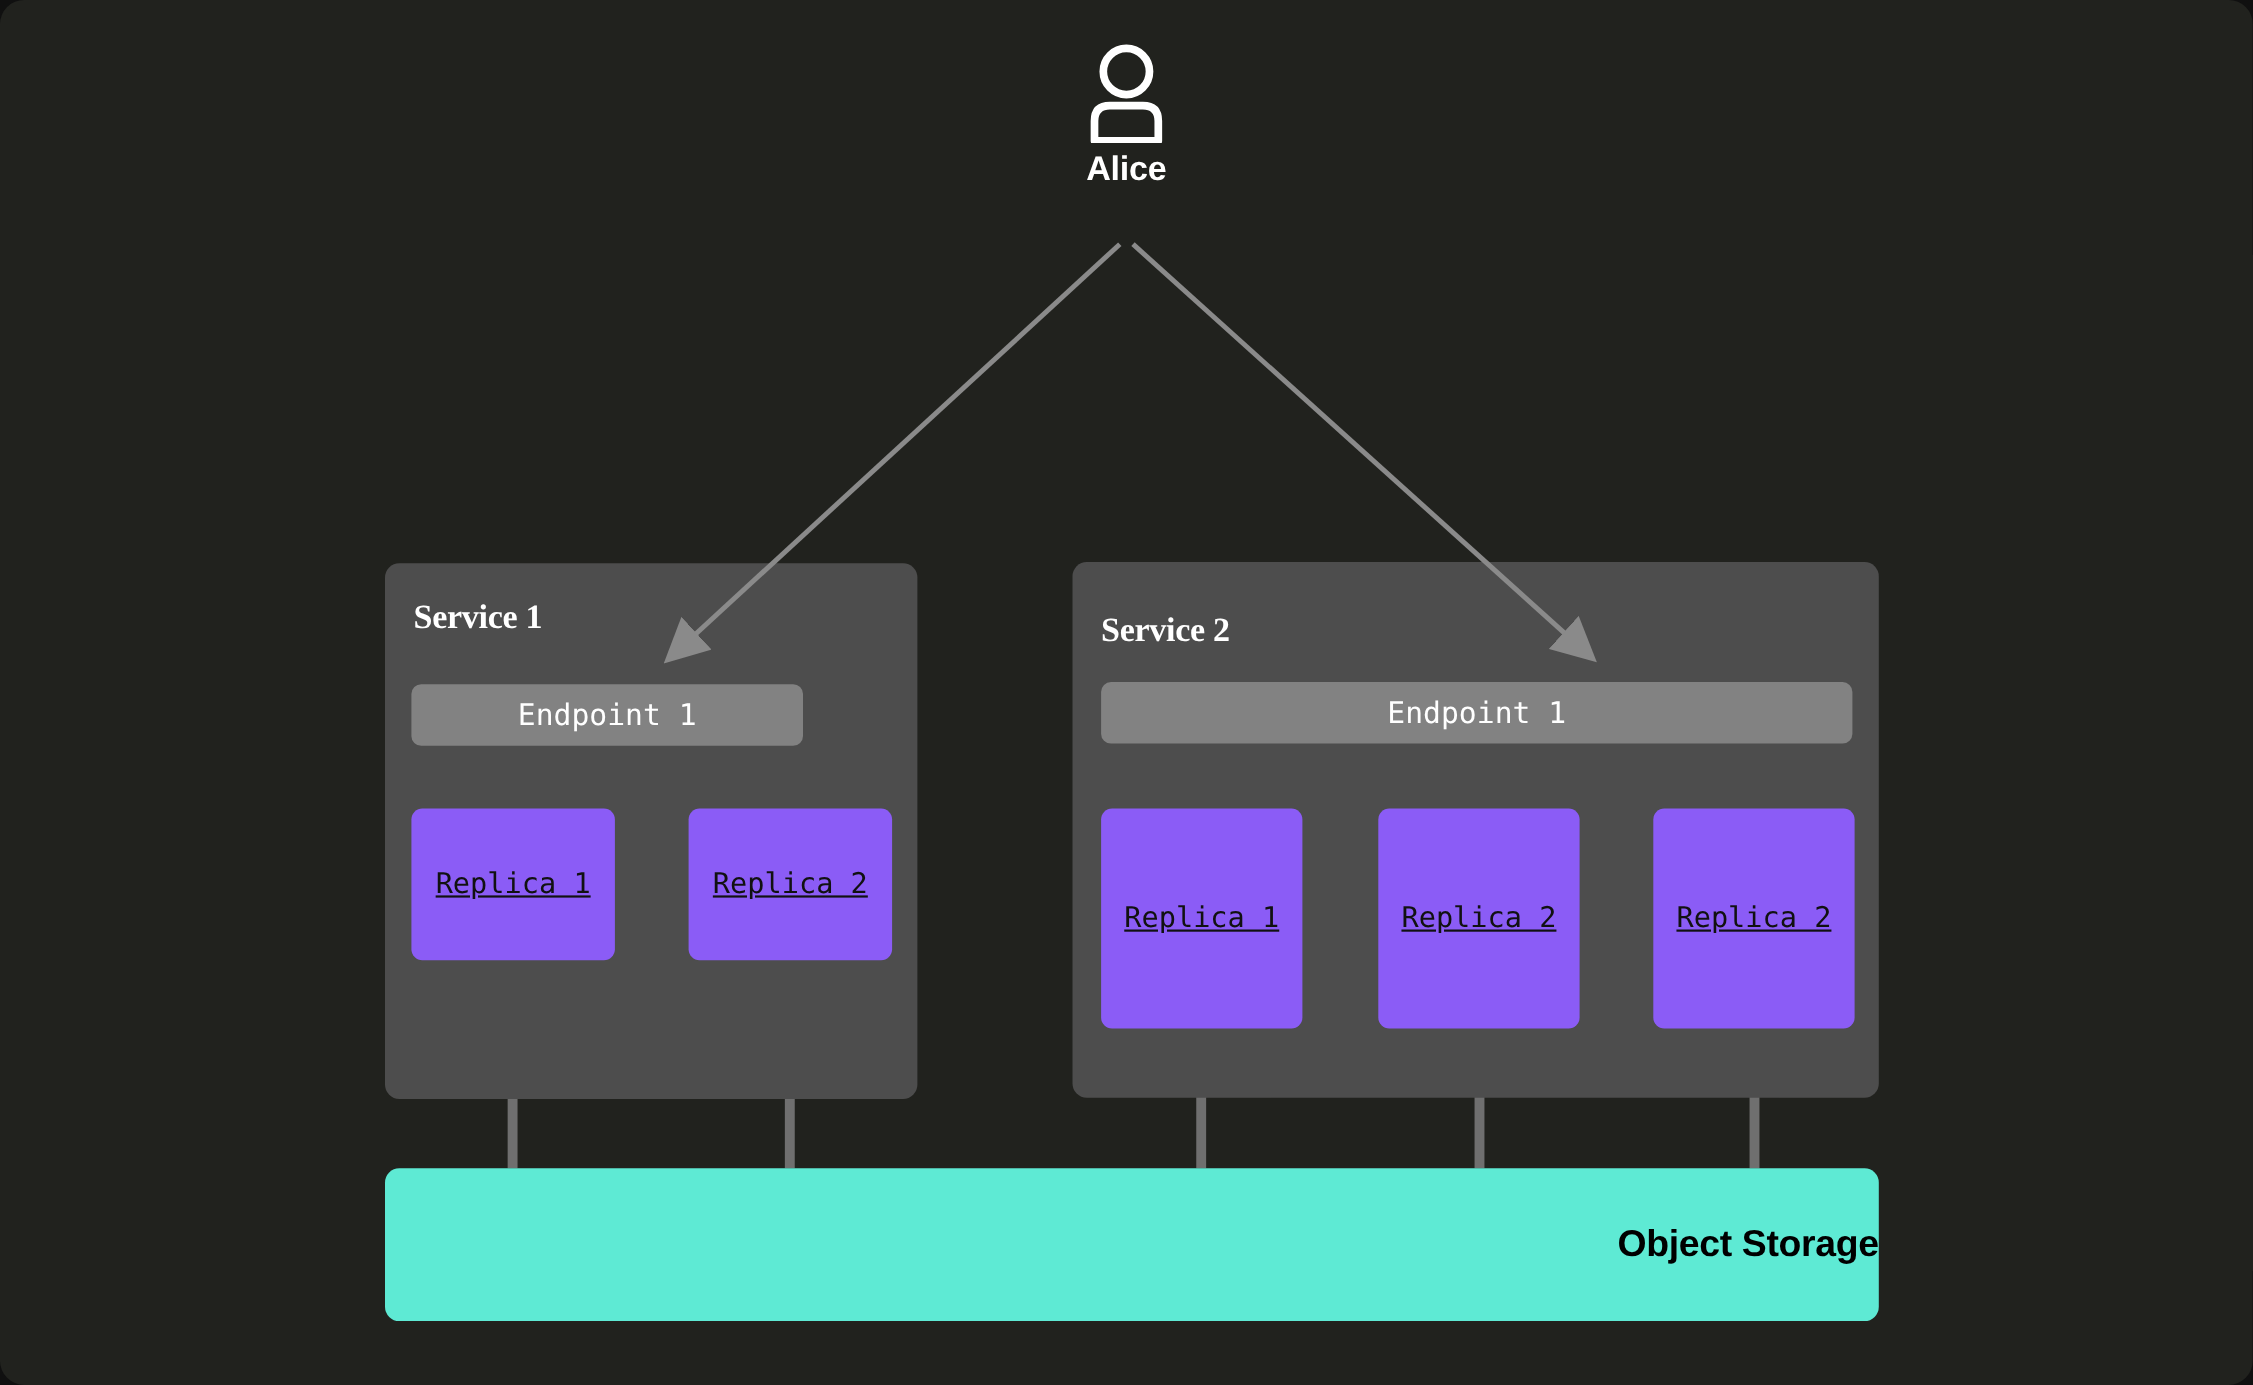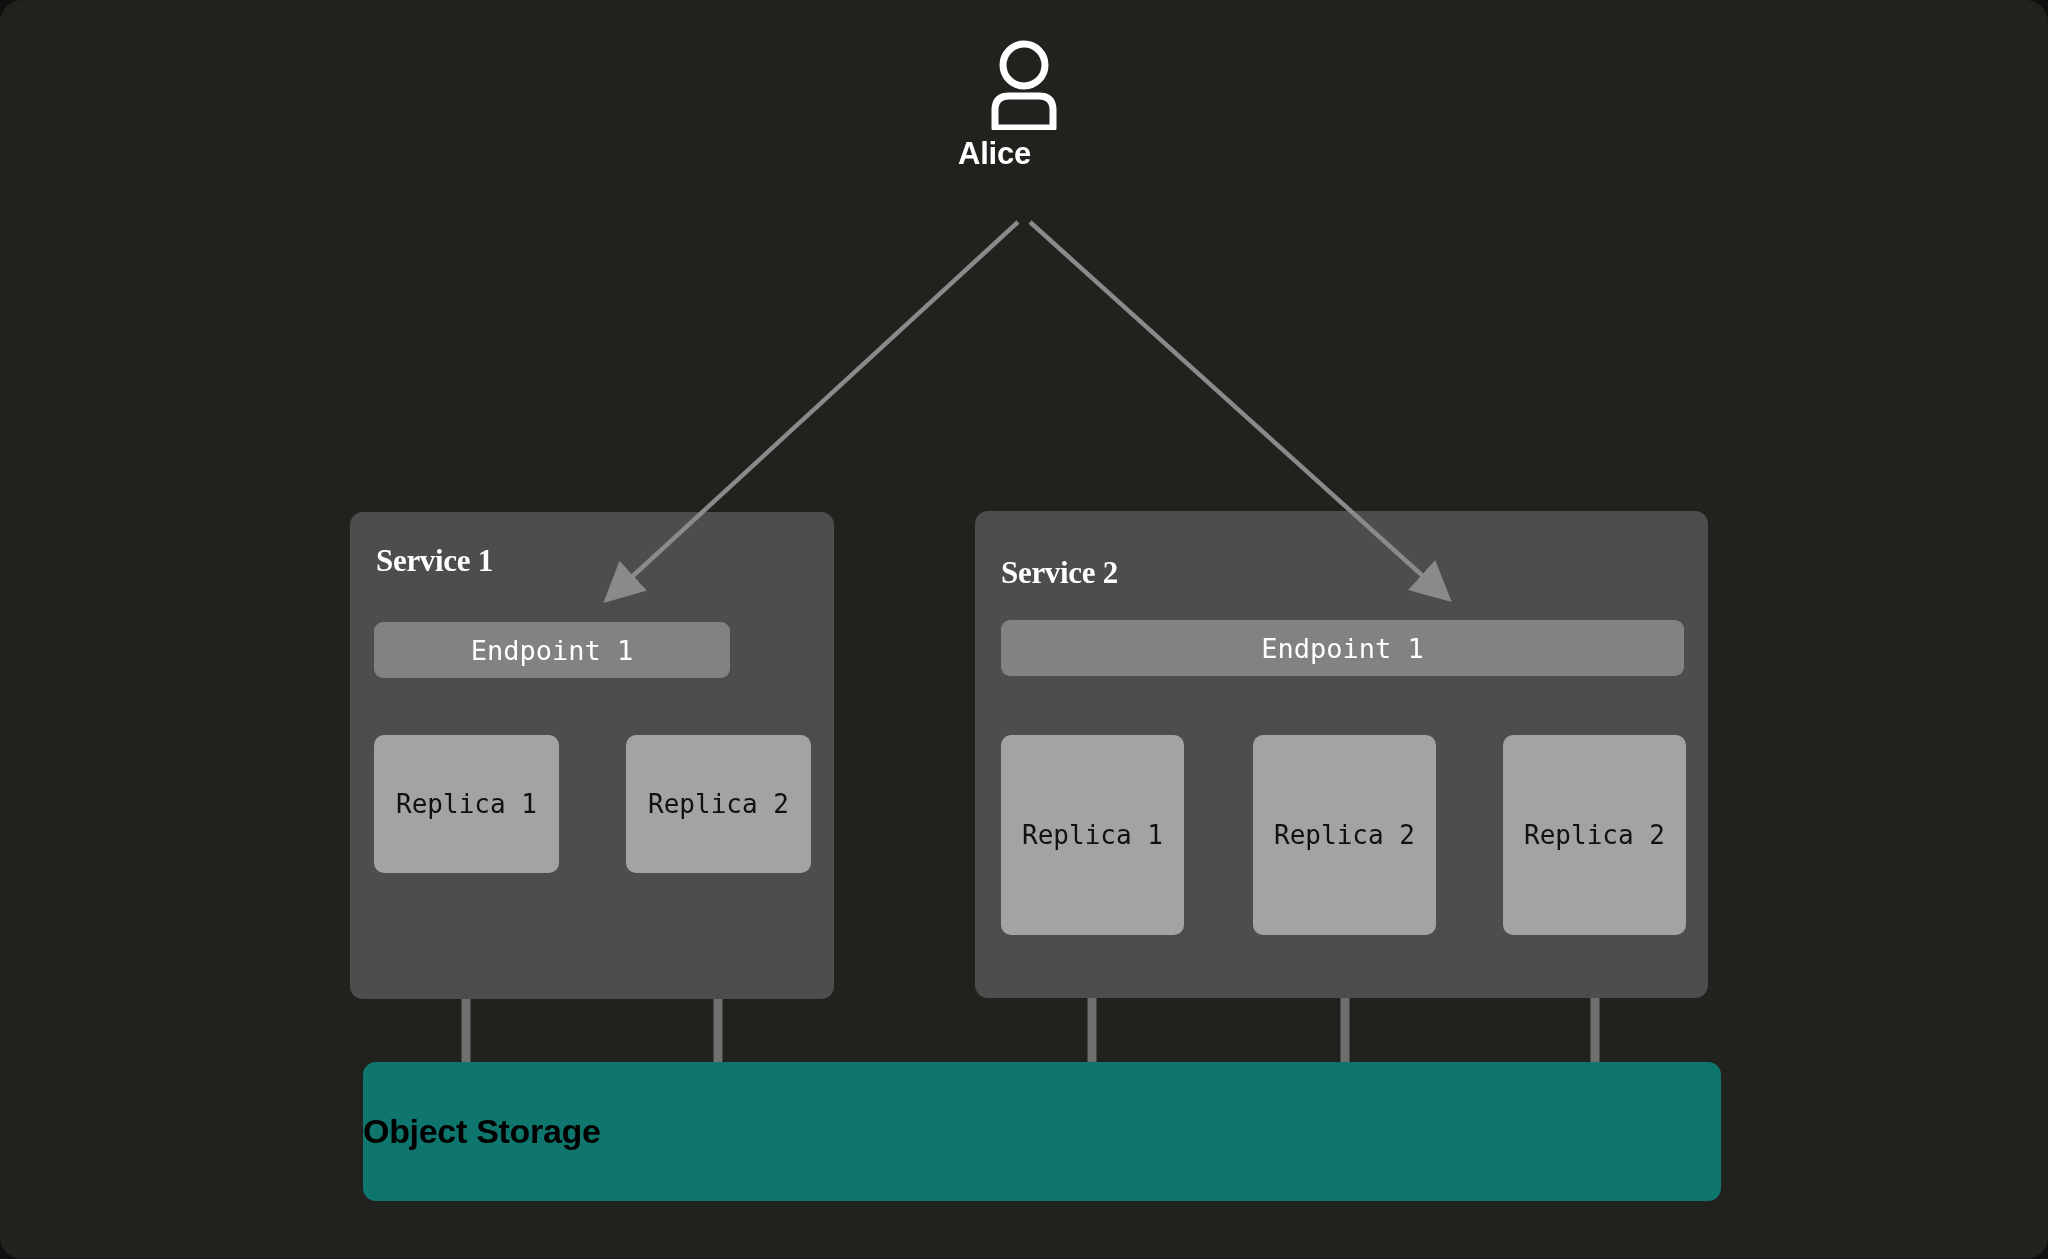--- a/index.html
+++ b/index.html
@@ -31,21 +31,21 @@
   #node-layer   { z-index: 4; }
   #arrow-layer  { z-index: 6; pointer-events: none; }
   #storage-layer{ z-index: 5; }
 
   
   .actor {
     position: absolute;
     left: 958px;
     top: 38px;
     width: 132px;
-    text-align: left;
+    text-align: center;
   }
   .actor-icon {
     display: block;
     margin: 0 auto;
   }
   .actor-label {
     margin-top: 6px;
     font-size: 31px;
     font-weight: bold;
     color: #ffffff;
@@ -91,39 +91,39 @@
     align-items: center;
     justify-content: center;
     color: #ffffff;
     font-family: "DejaVu Sans Mono", "Liberation Mono", monospace;
     font-size: 27px;
   }
 
   
   .replica {
     position: absolute;
-    background: #a3a3a3;
+    background: #8b5cf6;
     border-radius: 10px;
     display: flex;
     align-items: center;
     justify-content: center;
     color: #111111;
     font-family: "DejaVu Sans Mono", "Liberation Mono", monospace;
     font-size: 26px;
+    text-decoration: underline;
   }
 
   
   .storage-bar {
     position: absolute;
-    background: #0f766e;
+    background: #5eead4;
     border-radius: 13px;
     display: flex;
     align-items: center;
-    justify-content: flex-start;
-    margin-left: 13px;
+    justify-content: flex-end;
   }
   .storage-label {
     color: #000000;
     font-size: 34px;
     font-weight: bold;
     letter-spacing: -0.3px;
   }
 </style>
 </head>
 <body>

